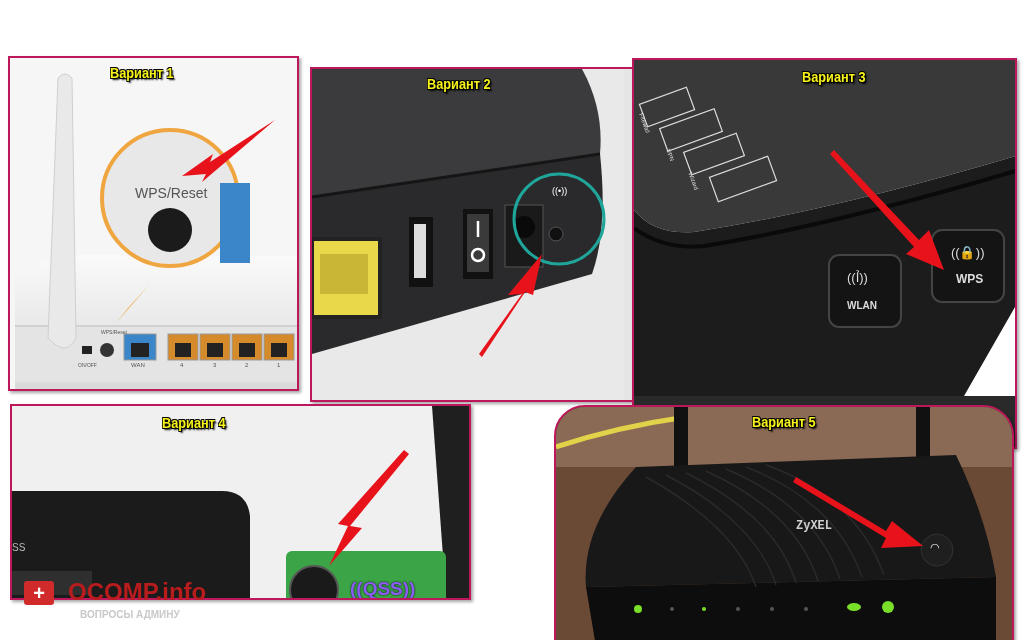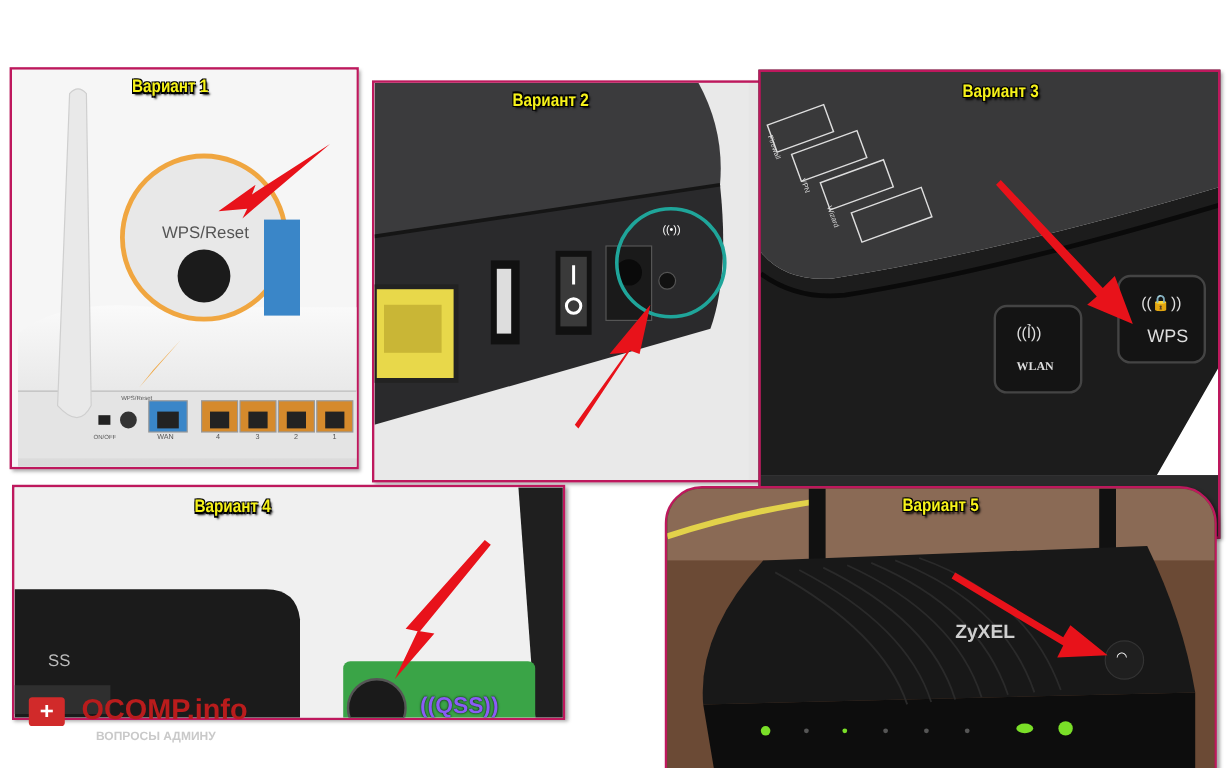--- a/index.html
+++ b/index.html
@@ -101,37 +101,37 @@
     </g>
     <rect x="195" y="195" width="72" height="72" rx="10" fill="#141414" stroke="#444" stroke-width="2"></rect>
     <rect x="298" y="170" width="72" height="72" rx="10" fill="#141414" stroke="#444" stroke-width="2"></rect>
     <path d="M200 90 L 285 180 L 295 170 L 310 210 L 272 194 L 280 187 L 196 94 Z" fill="#e8121a"></path>
   </svg>
   <div class="label" style="left:168px;top:8px;">Вариант 3</div>
   <div class="abs" style="left:0px;top:60px;font-size:6px;color:#ddd;transform:rotate(70deg);">Firewall</div>
   <div class="abs" style="left:30px;top:92px;font-size:6px;color:#ddd;transform:rotate(70deg);">VPN</div>
   <div class="abs" style="left:50px;top:118px;font-size:6px;color:#ddd;transform:rotate(70deg);">Wizard</div>
   <div class="abs" style="left:213px;top:210px;font-size:13px;color:#ddd;">((Ỉ))</div>
-  <div class="abs" style="left:213px;top:240px;font-size:10px;font-weight:bold;color:#ddd;font-family:Liberation Serif, serif;">WLAN</div>
+  <div class="abs" style="left:213px;top:240px;font-size:10px;font-weight:bold;color:#ddd;">WLAN</div>
   <div class="abs" style="left:317px;top:185px;font-size:13px;color:#ddd;">((🔒))</div>
-  <div class="abs" style="left:322px;top:212px;font-size:15px;font-weight:normal;color:#ddd;">WPS</div>
+  <div class="abs" style="left:322px;top:212px;font-size:12px;font-weight:bold;color:#ddd;">WPS</div>
 </div>
 
 <div class="panel" style="left:10px;top:356px;width:461px;height:196px;background:#ececec;">
   <svg class="abs" style="left:0;top:0" width="461" height="273">
     <rect width="461" height="273" fill="#f0f0f0"></rect>
     <path d="M420 0 L 461 0 L 461 273 L 440 273 Z" fill="#1f1f1f"></path>
     <path d="M0 85 L 210 85 Q 235 85 238 110 L 238 273 L 0 273 Z" fill="#1b1b1b"></path>
     <rect x="0" y="165" width="80" height="24" fill="#2f2f2f"></rect>
     <rect x="274" y="145" width="160" height="80" rx="6" fill="#3aa447"></rect>
     <circle cx="302" cy="184" r="24" fill="#1a1a1a" stroke="#555" stroke-width="2"></circle>
     <path d="M397 48 L 338 120 L 350 122 L 317 160 L 336 120 L 326 118 L 392 44 Z" fill="#e8121a"></path>
   </svg>
   <div class="label" style="left:150px;top:8px;">Вариант 4</div>
-  <div class="abs" style="left:0px;top:136px;font-size:14px;color:#bbb;padding-left:28px;">SS</div>
+  <div class="abs" style="left:0px;top:136px;font-size:10px;color:#bbb;">SS</div>
   <div class="abs" style="left:338px;top:172px;font-size:19px;font-weight:bold;color:#8b5cf6;text-shadow:0 0 2px #000;">((<span>QSS</span>))</div>
   <div class="abs" style="left:32px;top:213px;font-size:15px;color:#d9d9d9;text-align:right;">TL-WR1043ND</div>
 </div>
 
 <div class="panel" style="left:554px;top:357px;width:460px;height:271px;background:#6a4a34;border-radius:31px;">
   <svg class="abs" style="left:0;top:0" width="460" height="271">
     <rect width="460" height="271" fill="#6b4a35"></rect>
     <rect x="0" y="0" width="460" height="60" fill="#8a6a55"></rect>
     <path d="M0 40 Q 60 20 130 10" stroke="#e2d24a" stroke-width="5" fill="none"></path>
     <rect x="118" y="0" width="14" height="70" fill="#111"></rect>
@@ -156,19 +156,19 @@
         <circle cx="332" cy="200" r="6"></circle>
     </g>
     <g fill="#555">
         <circle cx="116" cy="202" r="2"></circle>
         <circle cx="182" cy="202" r="2"></circle>
         <circle cx="216" cy="202" r="2"></circle>
         <circle cx="250" cy="202" r="2"></circle>
       </g>
   </svg>
   <div class="label" style="left:196px;top:6px;">Вариант 5</div>
-  <div class="abs" style="left:240px;top:112px;font-size:16px;font-weight:bold;color:#cfcfcf;font-family:Liberation Sans, sans-serif;">ZyXEL</div>
+  <div class="abs" style="left:240px;top:112px;font-size:12px;font-weight:bold;color:#cfcfcf;font-family:Liberation Mono, monospace;">ZyXEL</div>
   <div class="abs" style="left:374px;top:134px;font-size:11px;color:#fff;">◠</div>
 </div>
 
 <div class="abs" style="left:24px;top:581px;width:30px;height:24px;background:#d12a2a;border-radius:3px;color:#fff;font-weight:bold;font-size:20px;line-height:24px;text-align:center;z-index:20;">+</div>
 <div class="abs" style="left:68px;top:578px;font-size:24px;font-weight:bold;color:#b91c1c;z-index:20;">OCOMP.info</div>
 <div class="abs" style="left:80px;top:609px;font-size:10px;font-weight:bold;color:#c9c9c9;z-index:20;">ВОПРОСЫ АДМИНУ</div>
 
 </body></html>

